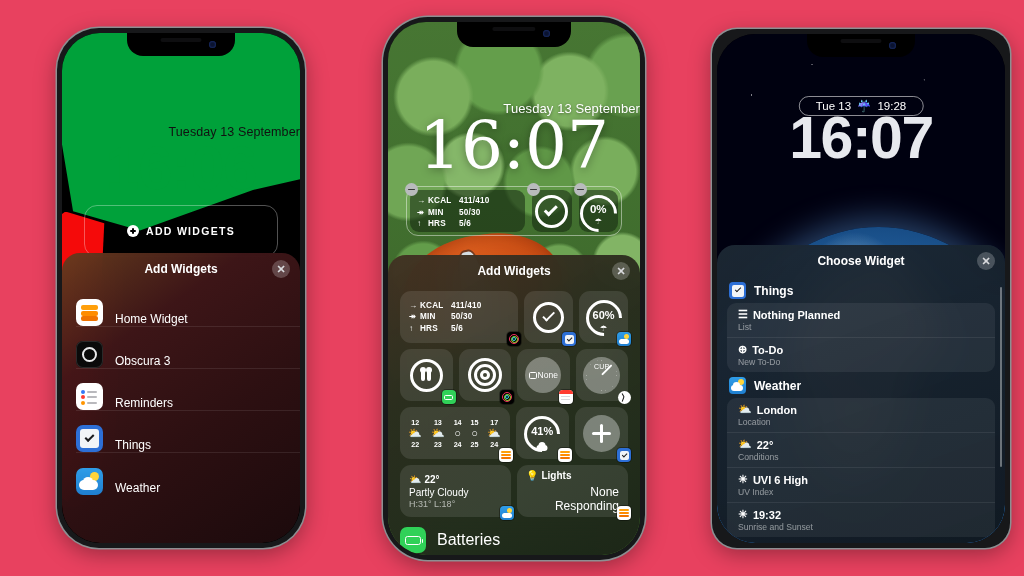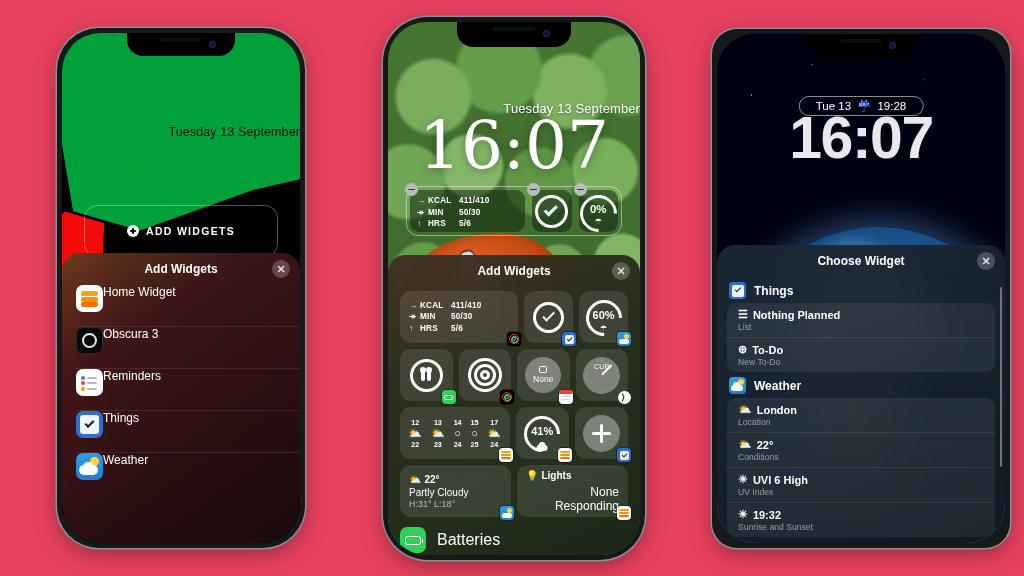--- a/index.html
+++ b/index.html
@@ -231,21 +231,21 @@
     display:flex; align-items:center; justify-content:center;
     color:#d9dadd; font-size:11px; line-height:1;
   }
 
   
   #sheet1 { height:290px;
     background: linear-gradient(145deg, rgba(102,60,30,.96) 0%, rgba(63,22,24,.97) 28%, rgba(46,16,18,.97) 60%, rgba(28,10,12,.98) 100%);
   }
   .applist { padding:0 0 0 14px; }
   .app-row {
-    display:flex; align-items:flex-start; gap:0; height:42px;
+    display:flex; align-items:flex-end; gap:12px; height:42px;
     border-bottom:1px solid rgba(255,255,255,.09);
   }
   .app-row:last-child { border-bottom:none; }
   .app-ico { width:27px; height:27px; border-radius:7px; flex:0 0 27px;
              display:flex; align-items:center; justify-content:center; overflow:hidden;}
   .app-name { color:#fff; font-size:12px; font-weight:500; }
 
   .ico-home { background:#fff; }
   .ico-home .box { width:17px; height:15px; position:relative; }
   .ico-home .box i { position:absolute; left:0; right:0; height:5px; border-radius:2px; }
@@ -335,21 +335,21 @@
   .pods { width:33px;height:33px;border-radius:50%;border:3px solid #fff;
           display:flex;align-items:center;justify-content:center;gap:2px;}
   .pods .p { width:4px;height:11px;background:#fff;border-radius:3px; position:relative;}
   .pods .p::before{content:"";position:absolute;top:-3px;left:-1px;width:6px;height:6px;border-radius:50%;background:#fff;}
   .rings { width:34px;height:34px;border-radius:50%;border:3px solid #fff;
            display:flex;align-items:center;justify-content:center;}
   .rings .r2 { width:22px;height:22px;border-radius:50%;border:3px solid #fff;
                display:flex;align-items:center;justify-content:center;}
   .rings .r3 { width:10px;height:10px;border-radius:50%;border:3px solid #fff;}
   .nonecal { width:36px;height:36px;border-radius:50%; background:rgba(255,255,255,.34);
-             display:flex;flex-direction:column;align-items:center;justify-content:center; gap:1px;}
+             display:flex;align-items:center;justify-content:center; gap:1px;}
   .nonecal .sq { width:8px;height:7px;border:1.3px solid #fff;border-radius:1.6px;}
   .nonecal .tx { color:#fff; font-size:8.5px; font-weight:500;}
   .clockface { width:37px;height:37px;border-radius:50%;background:rgba(255,255,255,.34); position:relative;
                display:flex;align-items:center;justify-content:center;}
   .clockface .cup { color:#fff; font-size:7px; position:absolute; top:6px; letter-spacing:.3px;}
   .clockface .hand { position:absolute; left:50%; top:50%; width:1.6px; height:14px; background:#fff;
                      transform-origin: top center; transform: translate(-50%,0) rotate(225deg); border-radius:1px;}
   .clockface .ticks { position:absolute; inset:3px; border-radius:50%;
       background: repeating-conic-gradient(#fff 0deg 1.6deg, transparent 1.6deg 15deg);
       -webkit-mask: radial-gradient(circle, transparent 68%, #000 69%);

